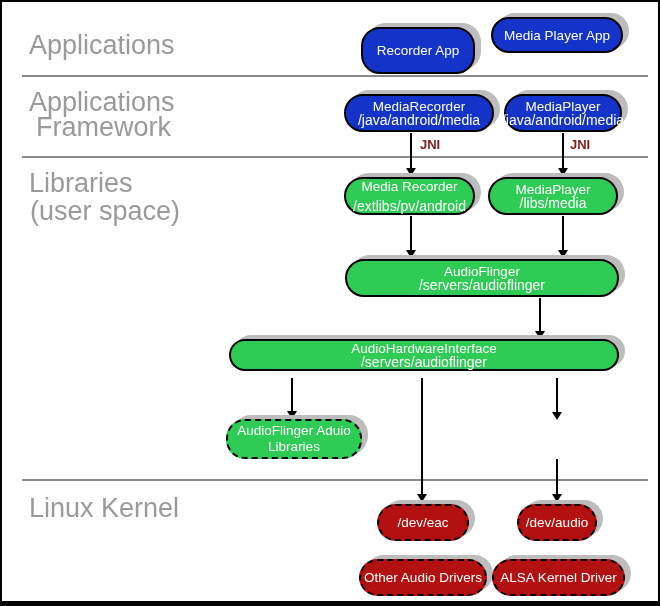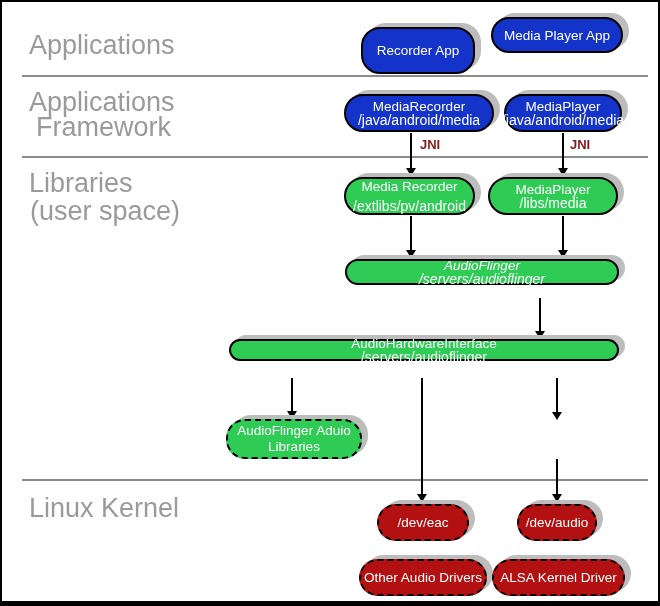--- a/index.html
+++ b/index.html
@@ -92,31 +92,31 @@
 
   <div class="arrow" style="left:403px;top:214px;height:42px;">
       <div class="shaft"></div>
       <div class="head"></div>
     </div>
   <div class="arrow" style="left:555px;top:214px;height:42px;">
       <div class="shaft"></div>
       <div class="head"></div>
     </div>
 
-  <div class="box green" style="left:343px;top:257px;width:274px;height:26px;font-style:italic;">
+  <div class="box green" style="left:343px;top:257px;width:274px;height:38px;">
     <div class="box-title">AudioFlinger</div>
     <div class="box-sub">/servers/audioflinger</div>
   </div>
 
   <div class="arrow" style="left:532px;top:296px;height:41px;">
       <div class="shaft"></div>
       <div class="head"></div>
     </div>
 
-  <div class="box green" style="left:227px;top:337px;width:390px;height:22px;">
+  <div class="box green" style="left:227px;top:337px;width:390px;height:32px;">
     <div class="box-title">AudioHardwareInterface</div>
     <div class="box-sub">/servers/audioflinger</div>
   </div>
 
   <div class="arrow" style="left:284px;top:376px;height:41px;">
       <div class="shaft"></div>
       <div class="head"></div>
     </div>
   <div class="arrow" style="left:414px;top:376px;height:124px;">
       <div class="shaft"></div>

